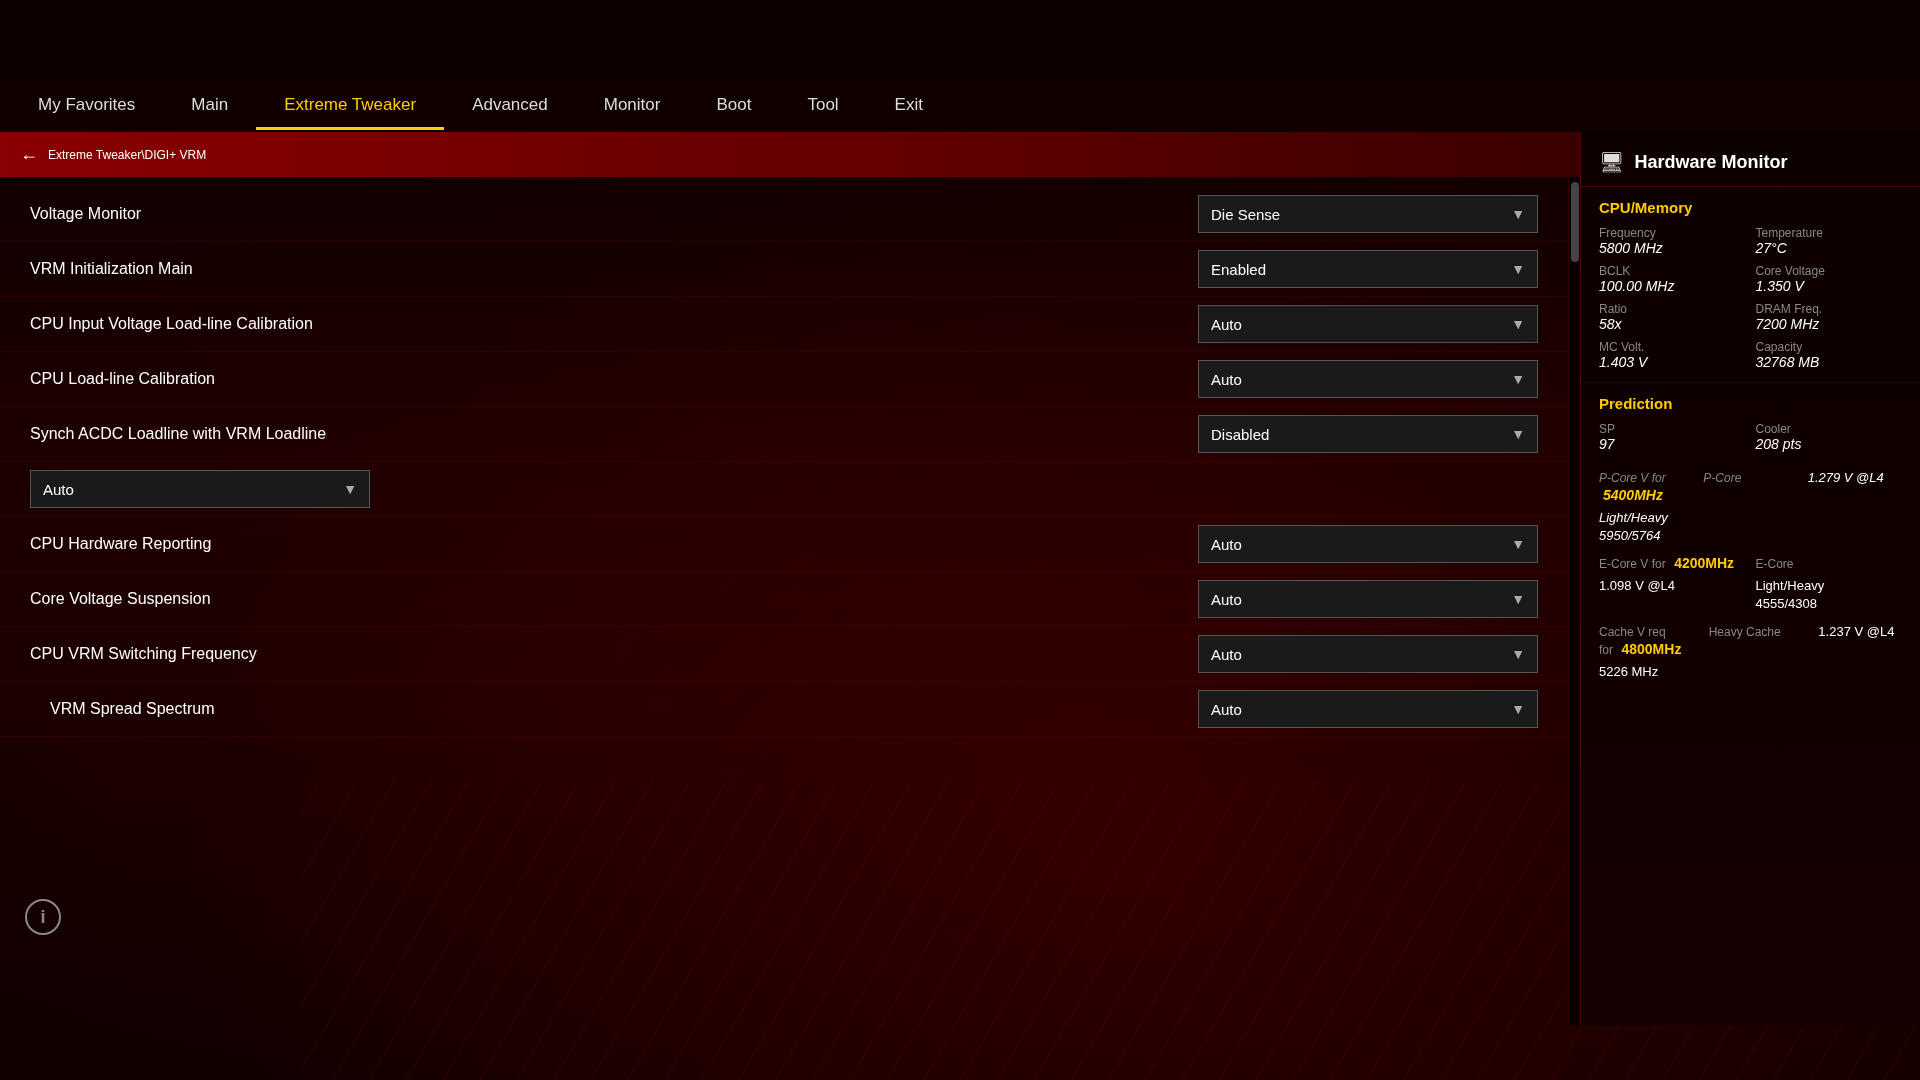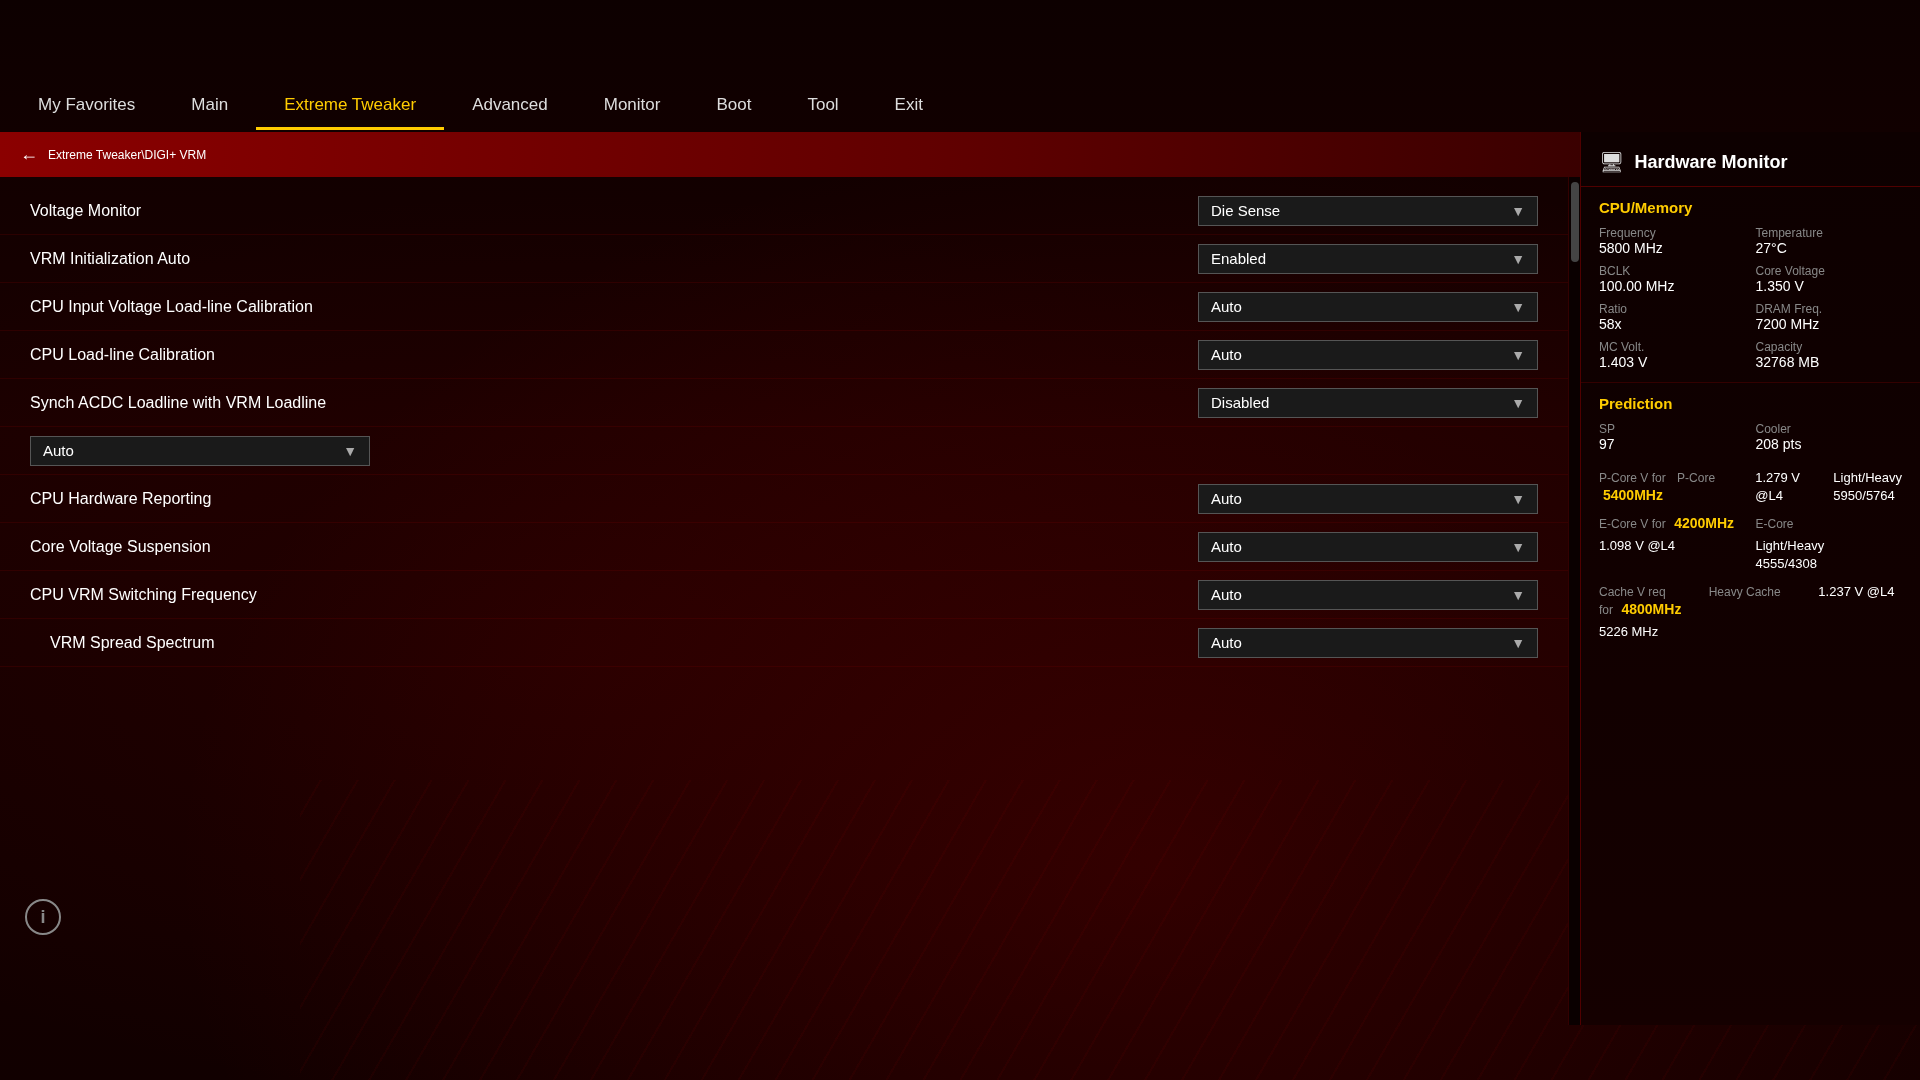--- a/index.html
+++ b/index.html
@@ -237,21 +237,21 @@
     .setting-value-static {
       color: #ffffff;
       font-size: 16px;
       min-width: 340px;
       text-align: left;
       padding-left: 10px;
     }
 
     .setting-dropdown {
       min-width: 340px;
-      height: 30px;
+      height: 38px;
       background: #1a1a1a;
       border: 1px solid #555555;
       color: #ffffff;
       font-size: 15px;
       padding: 0 12px;
       display: flex;
       align-items: center;
       justify-content: space-between;
       cursor: pointer;
     }
@@ -328,20 +328,21 @@
 
     .hw-item-label {
       color: #888888;
       font-size: 12px;
     }
 
     .hw-item-value {
       color: #ffffff;
       font-size: 14px;
       font-weight: 500;
+      font-style: italic;
     }
 
     .prediction-section {
       padding: 12px 18px;
     }
 
     .prediction-title {
       color: #ffcc00;
       font-size: 15px;
       font-weight: 600;
@@ -541,21 +542,21 @@
 
           <div class="setting-row">
             <span class="setting-label">Voltage Monitor</span>
             <div class="setting-dropdown">
               <span>Die Sense</span>
               <span class="arrow">▼</span>
             </div>
           </div>
 
           <div class="setting-row">
-            <span class="setting-label">VRM Initialization Auto</span>
+            <span class="setting-label">VRM Initialization Main</span>
             <div class="setting-dropdown">
               <span>Enabled</span>
               <span class="arrow">▼</span>
             </div>
           </div>
 
           <div class="setting-row">
             <span class="setting-label">CPU Input Voltage Load-line Calibration</span>
             <div class="setting-dropdown">
               <span>Auto</span>
@@ -683,21 +684,21 @@
             <div class="hw-item-label">SP</div>
             <div class="hw-item-value">97</div>
           </div>
           <div class="hw-item">
             <div class="hw-item-label">Cooler</div>
             <div class="hw-item-value">208 pts</div>
           </div>
         </div>
 
         <div class="pred-block">
-          <div style="display:grid; grid-template-columns:1fr 1fr 1fr 1fr; gap:4px 10px;">
+          <div style="display:grid; grid-template-columns:1fr 1fr 1fr; gap:4px 10px;font-style:italic;">
             <div>
               <span class="pred-sub-label">P-Core V for</span>
               <span class="pred-highlight" style="margin-left:4px;">5400MHz</span>
             </div>
             <div>
               <span class="pred-sub-label">P-Core</span>
             </div>
             <div>
               <span class="pred-sub-value">1.279 V @L4</span>
             </div>

